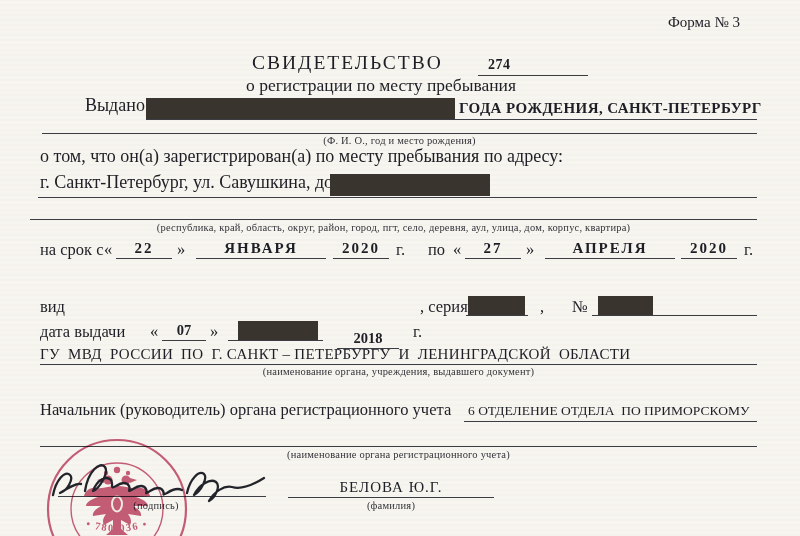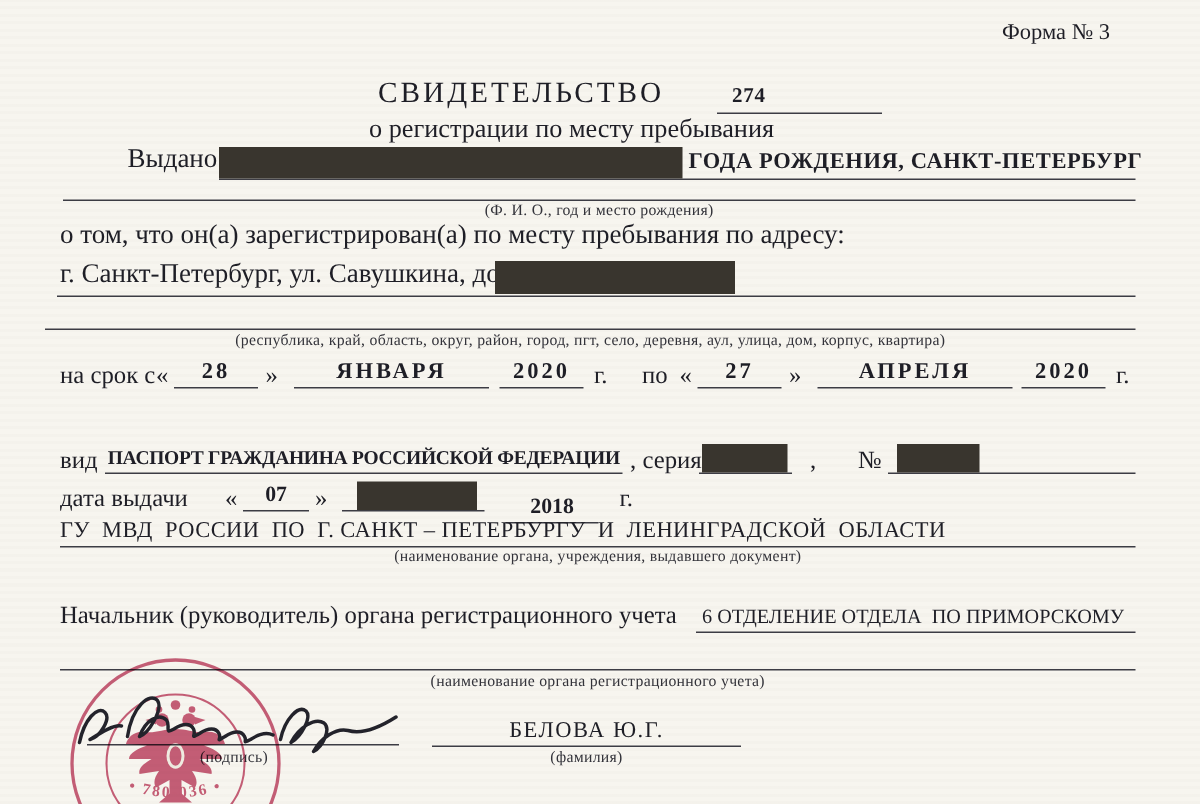--- a/index.html
+++ b/index.html
@@ -51,36 +51,35 @@
 
   <div class="abs fs18" style="left:40px; top:146px;">о том, что он(а) зарегистрирован(а) по месту пребывания по адресу:</div>
   <div class="abs fs18" style="left:40px; top:172px;">г. Санкт-Петербург, ул. Савушкина, дом</div>
   <div class="abs redact" style="left:330px; top:174px; width:160px; height:22px;"></div>
   <div class="abs rule" style="left:38px; top:197px; width:719px;"></div>
   <div class="abs rulethin" style="left:30px; top:219px; width:727px;"></div>
   <div class="abs cap" style="left:30px; top:222px; width:727px;">(республика, край, область, округ, район, город, пгт, село, деревня, аул, улица, дом, корпус, квартира)</div>
 
   <div class="abs fs17" style="left:40px; top:240px;">на срок с</div>
   <div class="abs fs17" style="left:104px; top:240px;">«</div>
-  <div class="abs blank val" style="left:116px; top:238px; width:56px;">28</div>
+  <div class="abs blank val" style="left:116px; top:238px; width:56px;">22</div>
   <div class="abs fs17" style="left:177px; top:240px;">»</div>
   <div class="abs blank val" style="left:196px; top:238px; width:130px;">ЯНВАРЯ</div>
   <div class="abs blank val" style="left:333px; top:238px; width:56px;">2020</div>
   <div class="abs fs17" style="left:396px; top:240px;">г.</div>
   <div class="abs fs17" style="left:428px; top:240px;">по</div>
   <div class="abs fs17" style="left:453px; top:240px;">«</div>
   <div class="abs blank val" style="left:465px; top:238px; width:56px;">27</div>
   <div class="abs fs17" style="left:526px; top:240px;">»</div>
   <div class="abs blank val" style="left:545px; top:238px; width:130px;">АПРЕЛЯ</div>
   <div class="abs blank val" style="left:681px; top:238px; width:56px;">2020</div>
   <div class="abs fs17" style="left:744px; top:240px;">г.</div>
 
 
   <div class="abs fs17" style="left:40px; top:297px;">вид</div>
-  <div class="abs blank bold" style="left:70px; top:295px; width:345px; font-size:13px; letter-spacing:-0.2px;">ПАСПОРТ ГРАЖДАНИНА РОССИЙСКОЙ ФЕДЕРАЦИИ</div>
   <div class="abs fs17" style="left:420px; top:297px;">, серия</div>
   <div class="abs blank" style="left:466px; top:295px; width:62px;"></div>
   <div class="abs redact" style="left:468px; top:296px; width:57px; height:19px;"></div>
   <div class="abs fs17" style="left:540px; top:297px;">,</div>
   <div class="abs fs17" style="left:572px; top:297px;">№</div>
   <div class="abs blank" style="left:592px; top:295px; width:165px;"></div>
   <div class="abs redact" style="left:598px; top:296px; width:55px; height:19px;"></div>
 
   <div class="abs fs17" style="left:40px; top:322px;">дата выдачи</div>
   <div class="abs fs17" style="left:150px; top:322px;">«</div>

